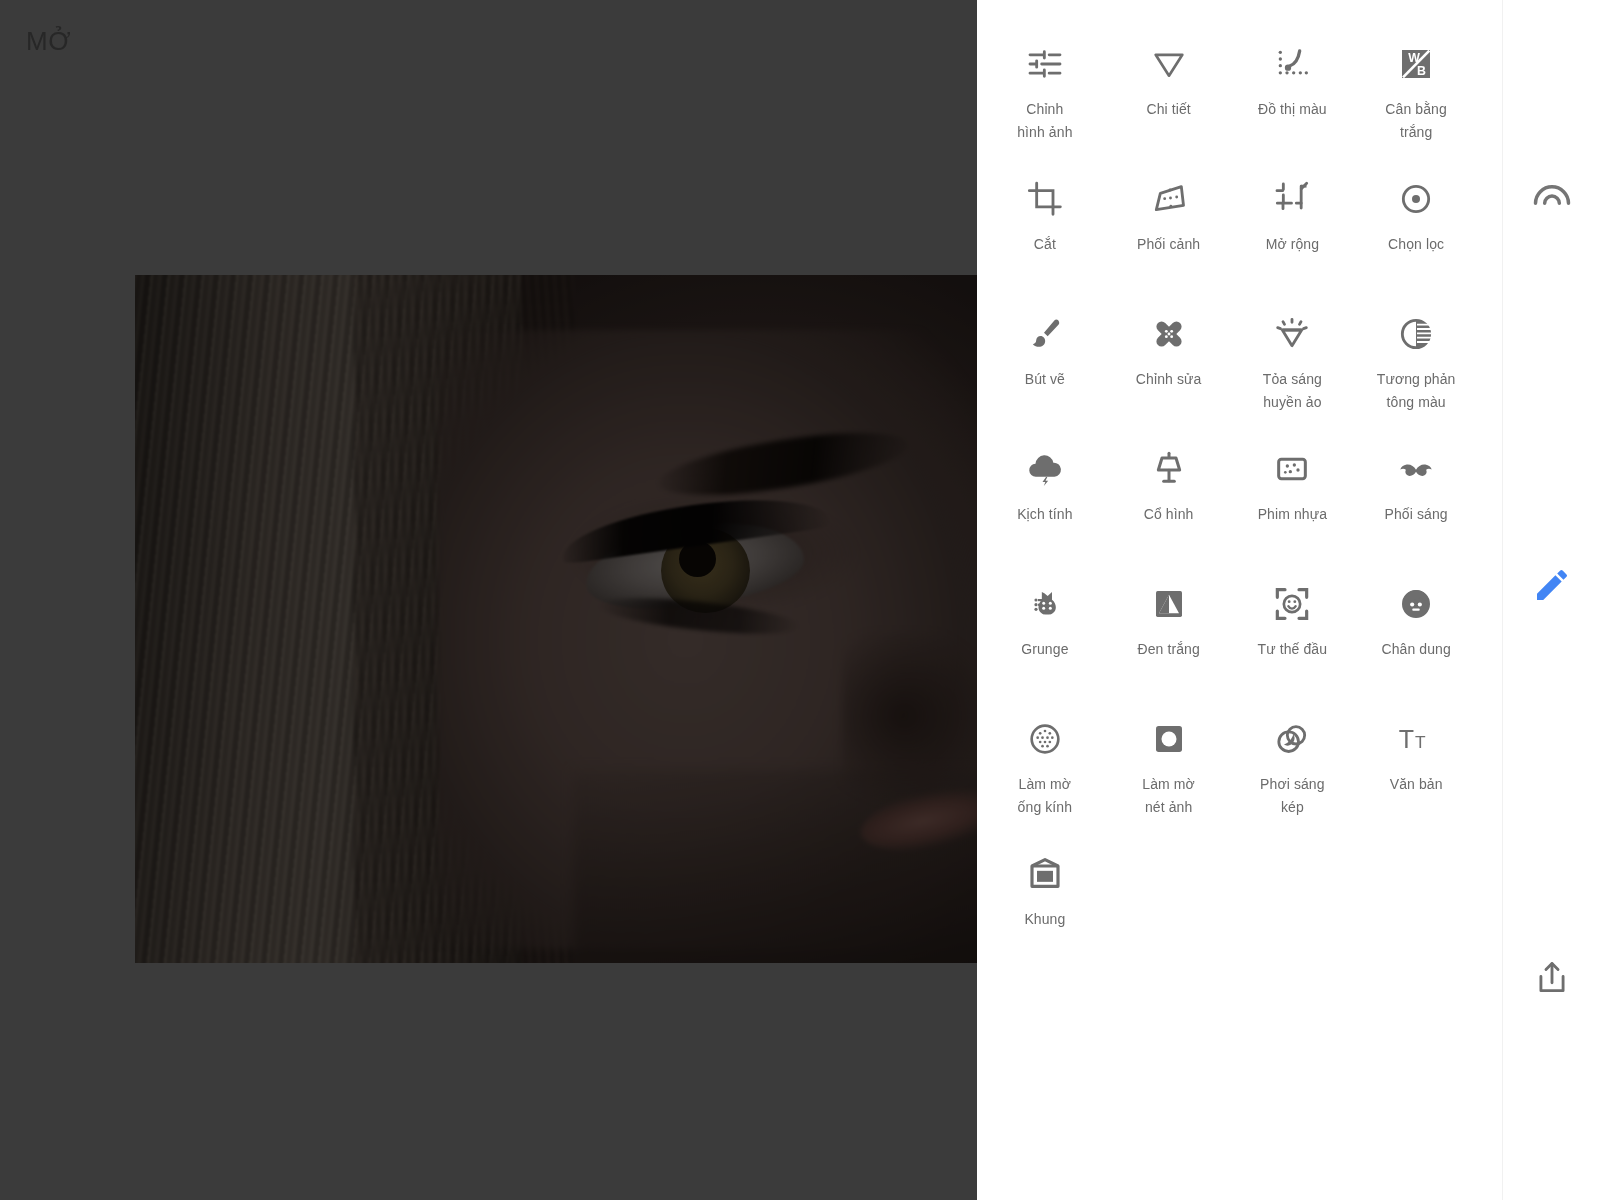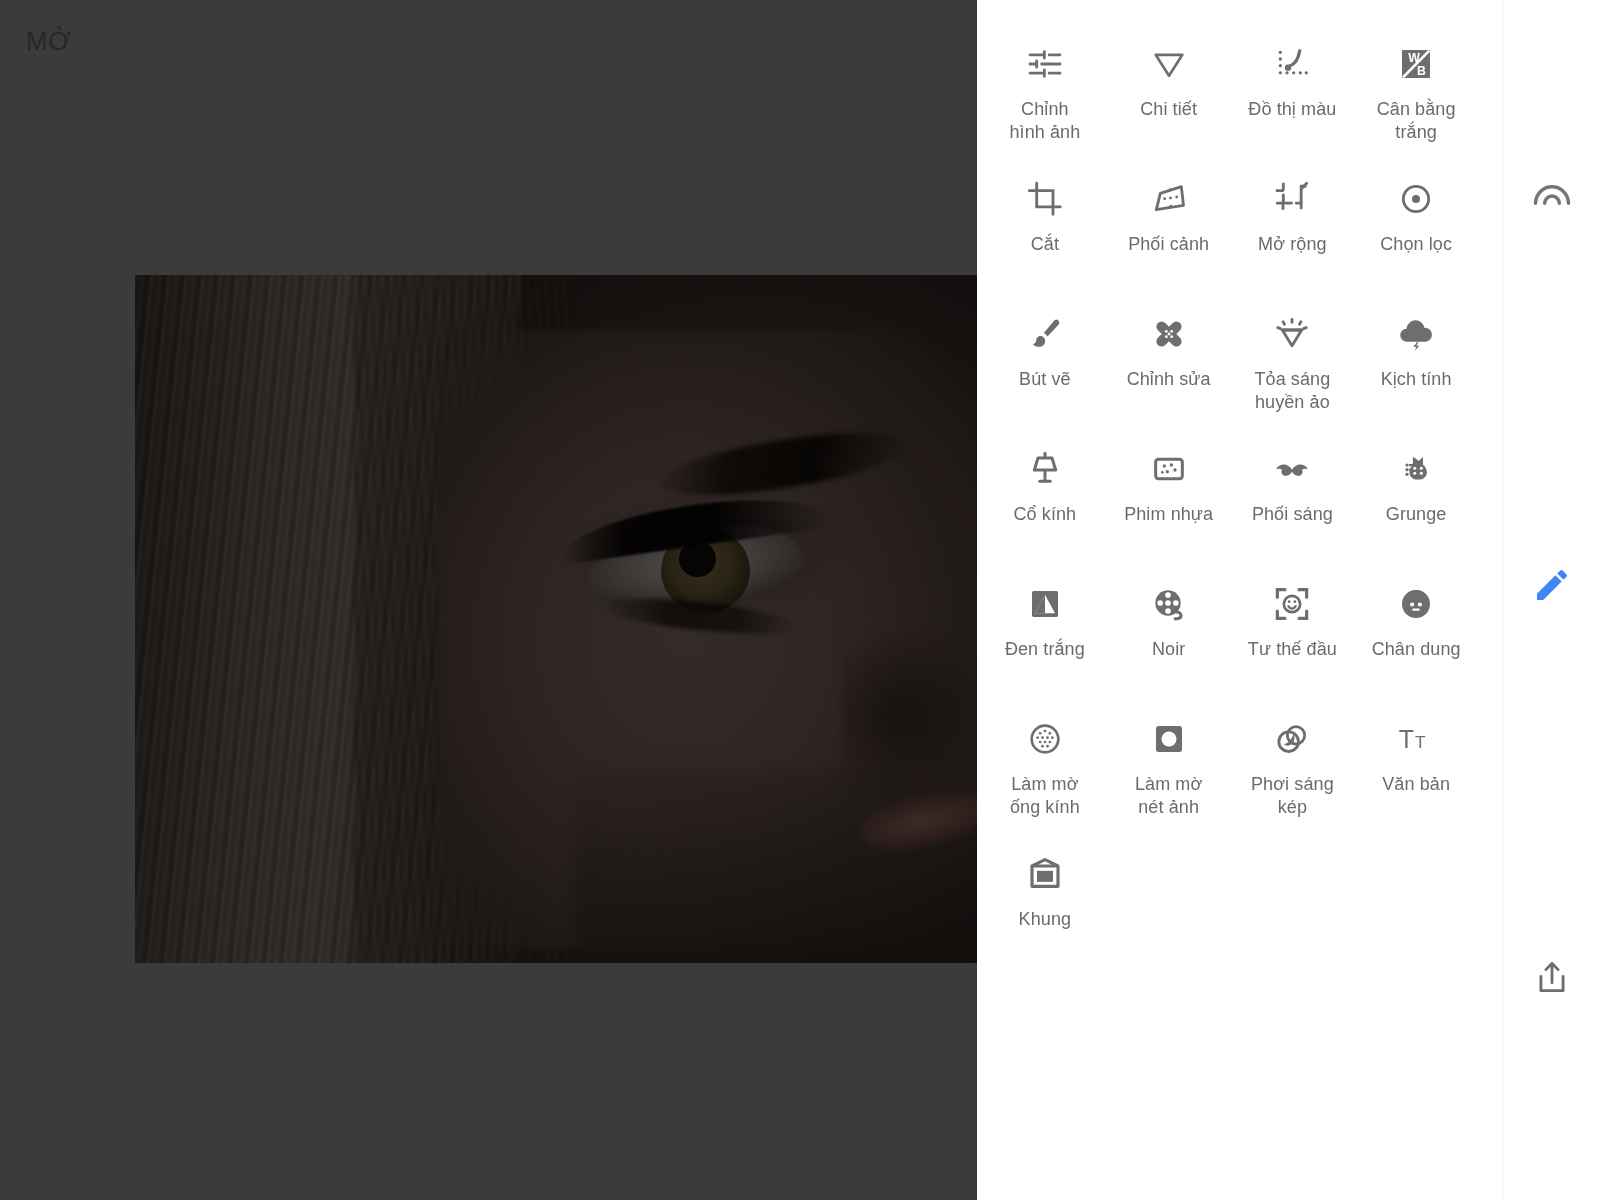--- a/index.html
+++ b/index.html
@@ -134,21 +134,21 @@
     padding-top:20px;
     cursor:pointer;
   }
   .tool .ic {
     width:44px; height:44px;
     display:flex; align-items:center; justify-content:center;
     margin-bottom:12px;
   }
   .tool .ic svg { display:block; }
   .tool .lbl {
-    font-size:18px; line-height:23px; color:#6b6b6b;
+    font-size:14px; line-height:23px; color:#6b6b6b;
     text-align:center; max-width:120px; letter-spacing:.1px;
   }
 
   
   .rail {
     position:absolute; left:1502px; top:0; width:98px; height:1200px;
     background:#ffffff; border-left:1px solid #f1f1f1;
   }
   .rail-btn {
     position:absolute; left:0; width:98px; height:70px;
@@ -326,38 +326,50 @@
               <g stroke="#6e6e6e" stroke-width="1.7" stroke-linecap="round">
                 <path d="M12 3.2v1.8M6.6 4.6l.9 1.6M17.4 4.6l-.9 1.6M3.4 8.2l1.7.6M20.6 8.2l-1.7.6"></path>
               </g>
             </svg>
           </div>
           <div class="lbl">Tỏa sáng<br>huyền ảo</div>
         </div>
         <div class="tool">
           <div class="ic">
             <svg width="40" height="40" viewBox="0 0 24 24">
+              <circle cx="12" cy="12" r="8.2" fill="none" stroke="#6e6e6e" stroke-width="1.7"></circle>
+              <path d="M12 3.8a8.2 8.2 0 0 1 0 16.4V3.8z" fill="#6e6e6e"></path>
+              <g stroke="#fff" stroke-width="1.1">
+                <path d="M12.6 6.4h8M12.6 9h8.4M12.6 11.6h8.4M12.6 14.2h8.4M12.6 16.8h7.8"></path>
+              </g>
+            </svg>
+          </div>
+          <div class="lbl">Tương phản<br>tông màu</div>
+        </div>
+        <div class="tool">
+          <div class="ic">
+            <svg width="40" height="40" viewBox="0 0 24 24">
               <path d="M6.6 16.6a3.9 3.9 0 0 1-.3-7.8A5.4 5.4 0 0 1 17 8.2a3.9 3.9 0 0 1 .7 8.4H6.6z" fill="#6e6e6e"></path>
               <path d="M12.6 16.8l-2.1 3h1.7l-.9 2.4 2.6-3.2h-1.6l1.1-2.2z" fill="#6e6e6e"></path>
             </svg>
           </div>
           <div class="lbl">Kịch tính</div>
         </div>
         <div class="tool">
           <div class="ic">
             <svg width="40" height="40" viewBox="0 0 24 24">
               <g fill="none" stroke="#6e6e6e" stroke-width="1.8" stroke-linecap="round" stroke-linejoin="round">
                 <path d="M12 2.6v2.4"></path>
                 <path d="M7.8 5.4h8.4l2.2 7.2H5.6l2.2-7.2z"></path>
                 <path d="M12 12.8v6.2"></path>
                 <path d="M8.8 19.4h6.4"></path>
               </g>
             </svg>
           </div>
-          <div class="lbl">Cổ kính</div>
+          <div class="lbl">Cổ hình</div>
         </div>
         <div class="tool">
           <div class="ic">
             <svg width="40" height="40" viewBox="0 0 24 24">
               <rect x="4" y="6.2" width="16" height="11.6" rx="1.6" fill="none" stroke="#6e6e6e" stroke-width="1.8"></rect>
               <g fill="#6e6e6e">
                 <circle cx="9.2" cy="10.2" r="1"></circle>
                 <circle cx="13.4" cy="9.6" r="1"></circle>
                 <circle cx="15.6" cy="12.6" r="1"></circle>
                 <circle cx="11" cy="13.6" r="1"></circle>
@@ -399,36 +411,20 @@
         </div>
         <div class="tool">
           <div class="ic">
             <svg width="40" height="40" viewBox="0 0 24 24">
               <rect x="4.2" y="4.2" width="15.6" height="15.6" rx="1" fill="#6e6e6e"></rect>
               <path d="M12 6.4 18 17.6H6L12 6.4z" fill="#fff"></path>
               <path d="M12 6.4v11.2H6L12 6.4z" fill="#6e6e6e"></path>
             </svg>
           </div>
           <div class="lbl">Đen trắng</div>
-        </div>
-        <div class="tool">
-          <div class="ic">
-            <svg width="40" height="40" viewBox="0 0 24 24">
-              <circle cx="11.4" cy="11.4" r="7.6" fill="#6e6e6e"></circle>
-              <g fill="#fff">
-                <circle cx="11.4" cy="11.4" r="1.7"></circle>
-                <circle cx="11.4" cy="6.6" r="1.7"></circle>
-                <circle cx="11.4" cy="16.2" r="1.7"></circle>
-                <circle cx="6.7" cy="11.4" r="1.7"></circle>
-                <circle cx="16.1" cy="11.4" r="1.7"></circle>
-              </g>
-              <path d="M15.2 16.6c2.2 0 4 .9 4 2.3s-1.6 2-3.5 2" fill="none" stroke="#6e6e6e" stroke-width="1.9" stroke-linecap="round"></path>
-            </svg>
-          </div>
-          <div class="lbl">Noir</div>
         </div>
         <div class="tool">
           <div class="ic">
             <svg width="40" height="40" viewBox="0 0 24 24">
               <g fill="none" stroke="#6e6e6e" stroke-width="1.9" stroke-linecap="round">
                 <path d="M3.2 8V3.4h4.6M16.2 3.4h4.6V8M20.8 16.2v4.4h-4.6M7.8 20.6H3.2v-4.4"></path>
               </g>
               <circle cx="12" cy="12" r="4.9" fill="none" stroke="#6e6e6e" stroke-width="1.6"></circle>
               <g fill="#6e6e6e">
                 <circle cx="10.3" cy="10.6" r=".85"></circle>

